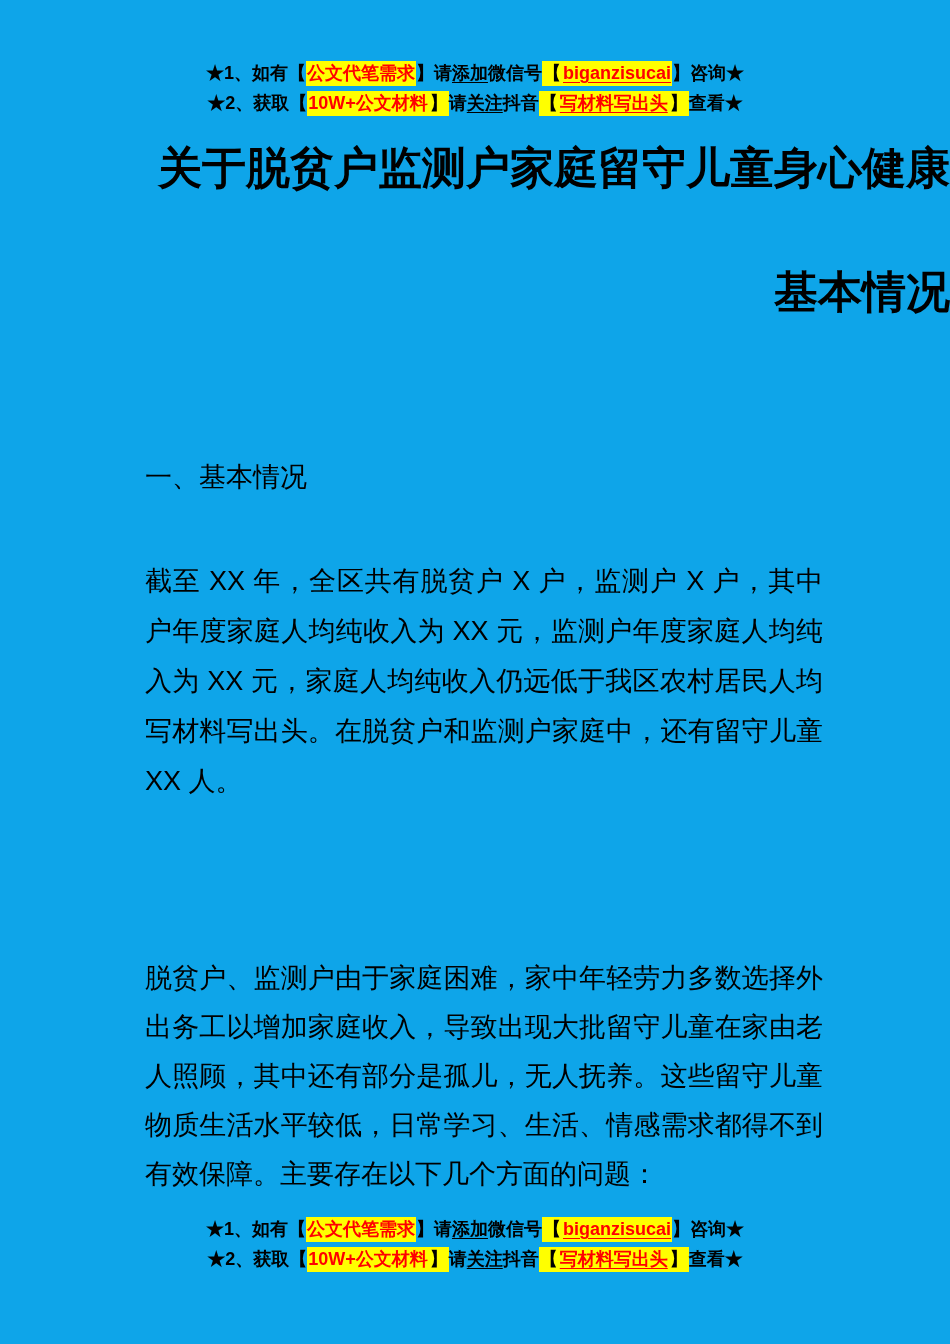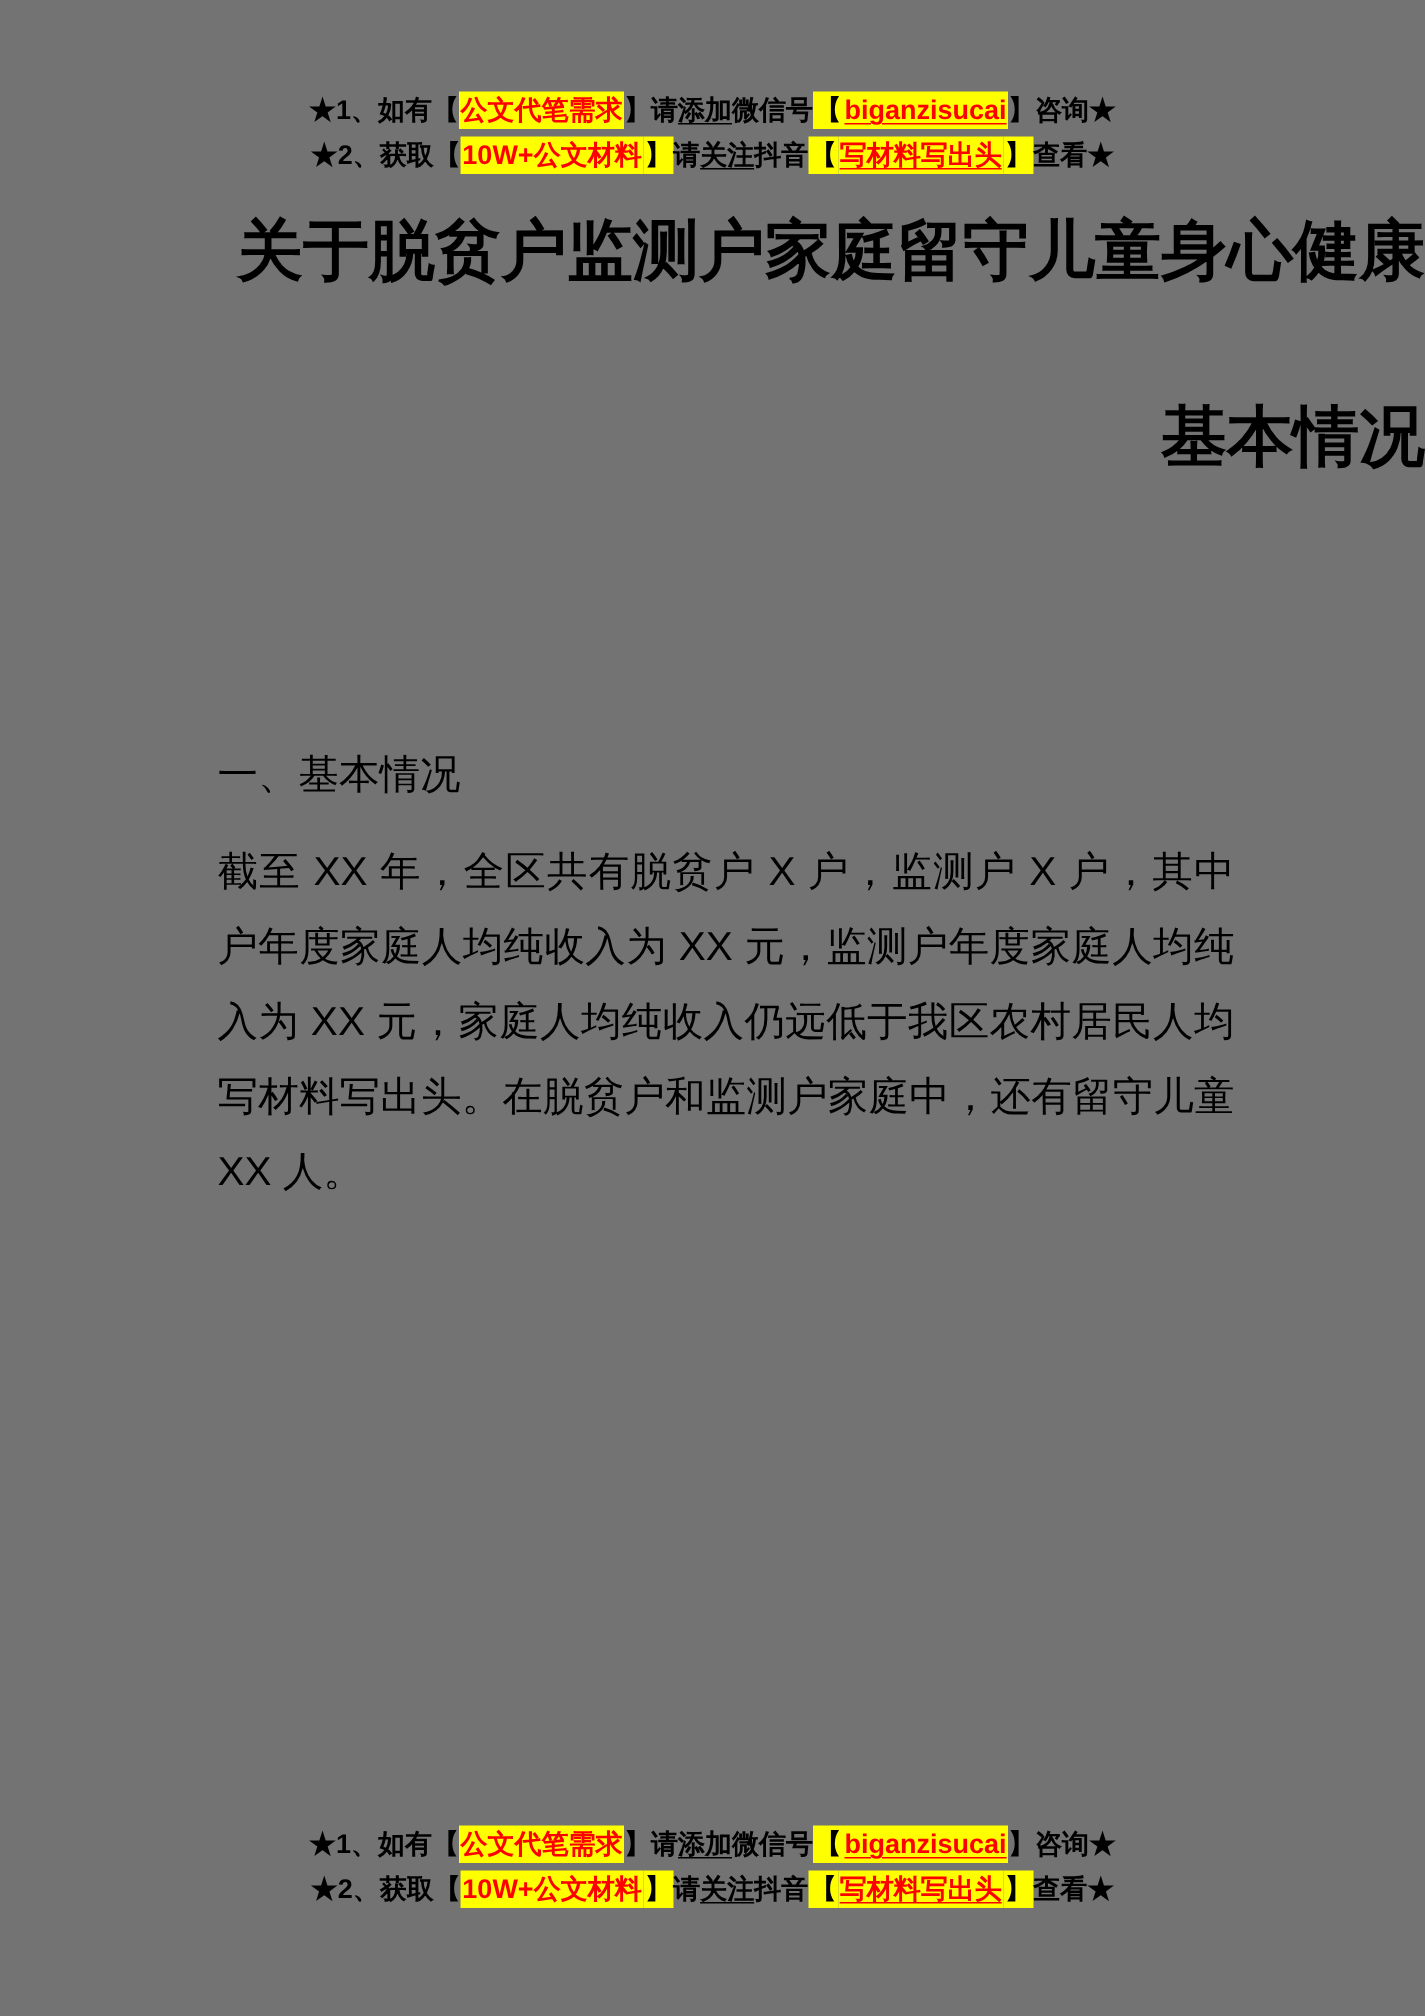--- a/index.html
+++ b/index.html
@@ -1,19 +1,19 @@
 <!DOCTYPE html>
 <html><head>
 <meta charset="utf-8">
 <style>
   html,body { margin:0; padding:0; background:#ffffff; }
   .page {
     position:relative;
     width:950px; height:1344px;
-    background:#737373;
+    background:#0ea5e9;
     color:#000000;
     font-family:"Liberation Sans", sans-serif;
     overflow:hidden;
   }
   
   .promo {
     position:absolute; left:0; width:100%;
     text-align:center;
     font-size:18px; font-weight:bold;
     line-height:30px;
@@ -34,21 +34,20 @@
     letter-spacing:0px;
   }
   .title-1 { top:146px; }
   .title-2 { top:270px; }
   
   .heading {
     position:absolute; left:145px; width:678px;
     font-size:27px; font-weight:normal;
     line-height:34px;
     white-space:nowrap;
-    margin-top:39px;
   }
   .h1 { top:460px; }
   .h2 { top:856px; }
   
   .para {
     position:absolute; left:145px; width:678px;
     font-size:27px; font-weight:normal;
   }
   .p1 { top:556px; }
   .p1 .ln { height:50px; line-height:50px; }
@@ -81,20 +80,27 @@
 
   <div class="heading h1">一、基本情况</div>
   <div class="para p1">
     <div class="ln">截至 XX 年，全区共有脱贫户 X 户，监测户 X 户，其中脱贫</div>
     <div class="ln">户年度家庭人均纯收入为 XX 元，监测户年度家庭人均纯收</div>
     <div class="ln">入为 XX 元，家庭人均纯收入仍远低于我区农村居民人均可</div>
     <div class="ln">写材料写出头。在脱贫户和监测户家庭中，还有留守儿童</div>
     <div class="ln last">XX 人。</div>
   </div>
 
+  <div class="para p2">
+    <div class="ln">脱贫户、监测户由于家庭困难，家中年轻劳力多数选择外</div>
+    <div class="ln">出务工以增加家庭收入，导致出现大批留守儿童在家由老</div>
+    <div class="ln">人照顾，其中还有部分是孤儿，无人抚养。这些留守儿童</div>
+    <div class="ln">物质生活水平较低，日常学习、生活、情感需求都得不到</div>
+    <div class="ln last">有效保障。主要存在以下几个方面的问题：</div>
+  </div>
 
   <div class="promo promo-bottom">
     <div class="promo-line">
       <span class="r">★1、如有【</span><span class="r red hl">公文代笔需求</span><span class="r">】请</span><span class="r u">添加</span><span class="r">微信号</span><span class="r hl">【</span><span class="r red hl u">biganzisucai</span><span class="r">】咨询★</span>
     </div>
     <div class="promo-line">
       <span class="r">★2、获取【</span><span class="r red hl">10W+公文材料</span><span class="r hl">】</span><span class="r">请</span><span class="r u">关注</span><span class="r">抖音</span><span class="r hl">【</span><span class="r red hl u">写材料写出头</span><span class="r hl">】</span><span class="r">查看★</span>
     </div>
   </div>
 

